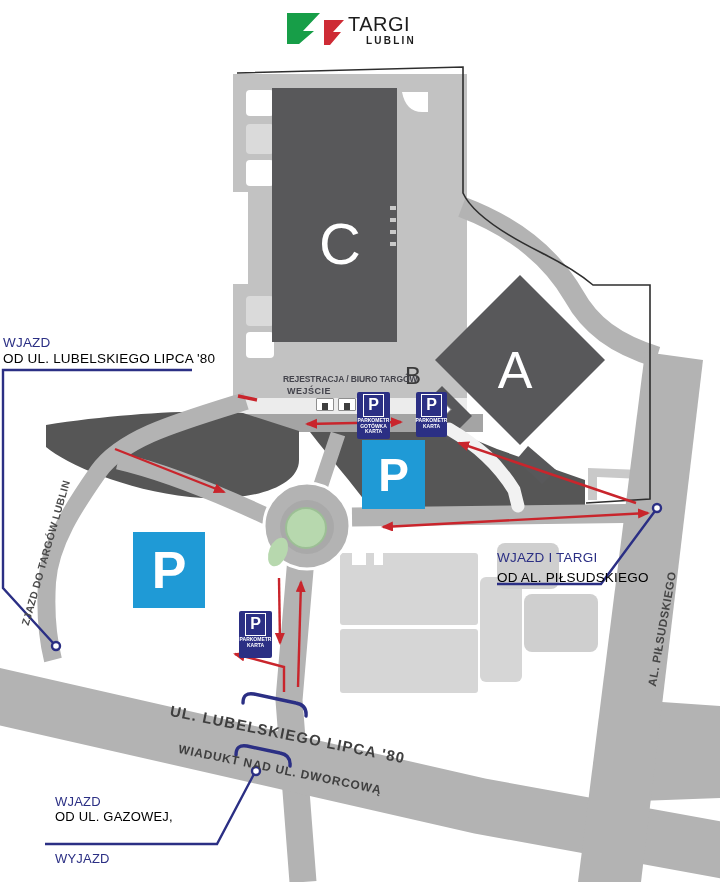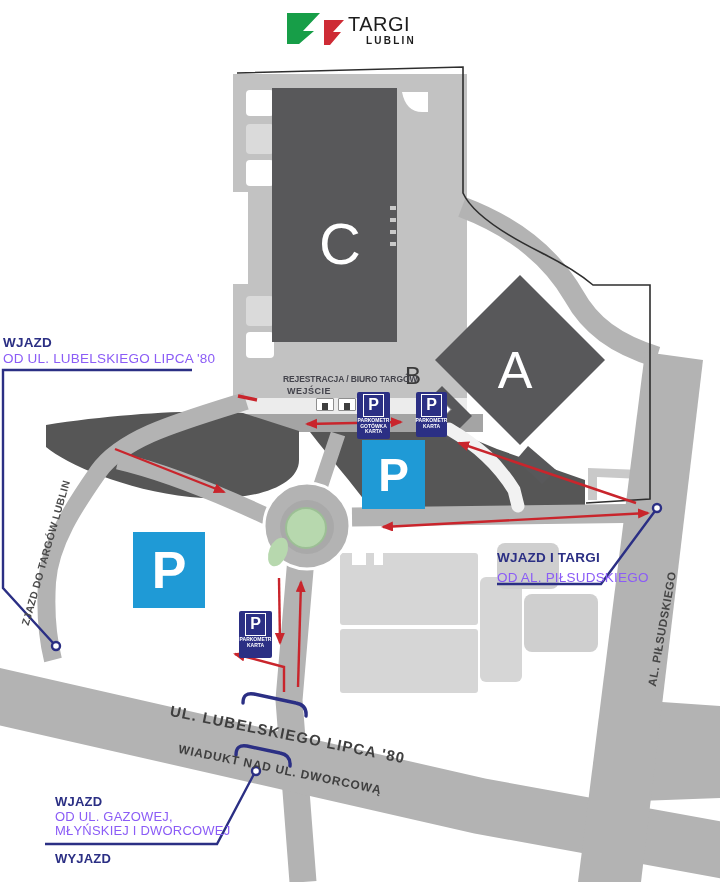--- a/index.html
+++ b/index.html
@@ -1,21 +1,21 @@
 <!DOCTYPE html>
 <html><head>
 <meta charset="utf-8">
 <style>
   html,body{margin:0;padding:0;background:#fff;}
   .stage{position:relative;width:720px;height:882px;background:#fff;overflow:hidden;
          font-family:"Liberation Sans",sans-serif;}
   .abs{position:absolute;}
   .lbl{position:absolute;white-space:nowrap;}
-  .navy-b{font-weight:bold;font-size:13.5px;color:#2b2f84;letter-spacing:.2px;}
-  .navy-r{font-size:13.5px;color:#8b5cf6;letter-spacing:.2px;}
+  .navy-b{font-weight:normal;font-size:13.5px;color:#2b2f84;letter-spacing:.2px;}
+  .navy-r{font-size:13.5px;color:#000000;letter-spacing:.2px;}
   .street{font-weight:bold;color:#454545;}
   .hall{position:absolute;color:#fff;text-align:center;}
   .bigp{position:absolute;background:#1f9ad6;color:#fff;display:flex;align-items:center;
         justify-content:center;font-weight:bold;}
   .psign{position:absolute;background:#2b2f84;box-sizing:border-box;display:flex;
          flex-direction:column;align-items:center;border-radius:2px;}
   .psign-p{margin-top:2px;width:21px;height:23px;border:1.5px solid #fff;color:#fff;
            font-weight:bold;font-size:16px;line-height:20px;text-align:center;
            box-sizing:border-box;}
   .psign-cap{margin-top:1px;}
@@ -203,17 +203,16 @@
   <div class="lbl street" style="left:598px;top:622px;width:130px;height:14px;text-align:center;
        font-size:11.5px;letter-spacing:.5px;transform:rotate(-80deg)">AL. PIŁSUDSKIEGO</div>
 
   <div class="lbl street" style="left:172px;top:702px;font-size:15px;letter-spacing:1.2px;
        color:#3f3f3f;transform:rotate(11.5deg);transform-origin:left top">UL. LUBELSKIEGO LIPCA '80</div>
   <div class="lbl street" style="left:180px;top:742px;font-size:12px;letter-spacing:.8px;
        color:#3f3f3f;transform:rotate(11.5deg);transform-origin:left top">WIADUKT NAD UL. DWORCOWĄ</div>
 
   <div class="lbl navy-b" style="left:55px;top:794px;font-size:13px">WJAZD</div>
   <div class="lbl navy-r" style="left:55px;top:809px;font-size:13px">OD UL. GAZOWEJ,</div>
-  <div class="lbl navy-r" style="left:55px;top:823px;font-size:13px">MŁYŃSKIEJ I DWORCOWEJ</div>
 
   <div class="lbl navy-b" style="left:55px;top:851px;font-size:13px">WYJAZD</div>
 
 </div>
 
 </body></html>

